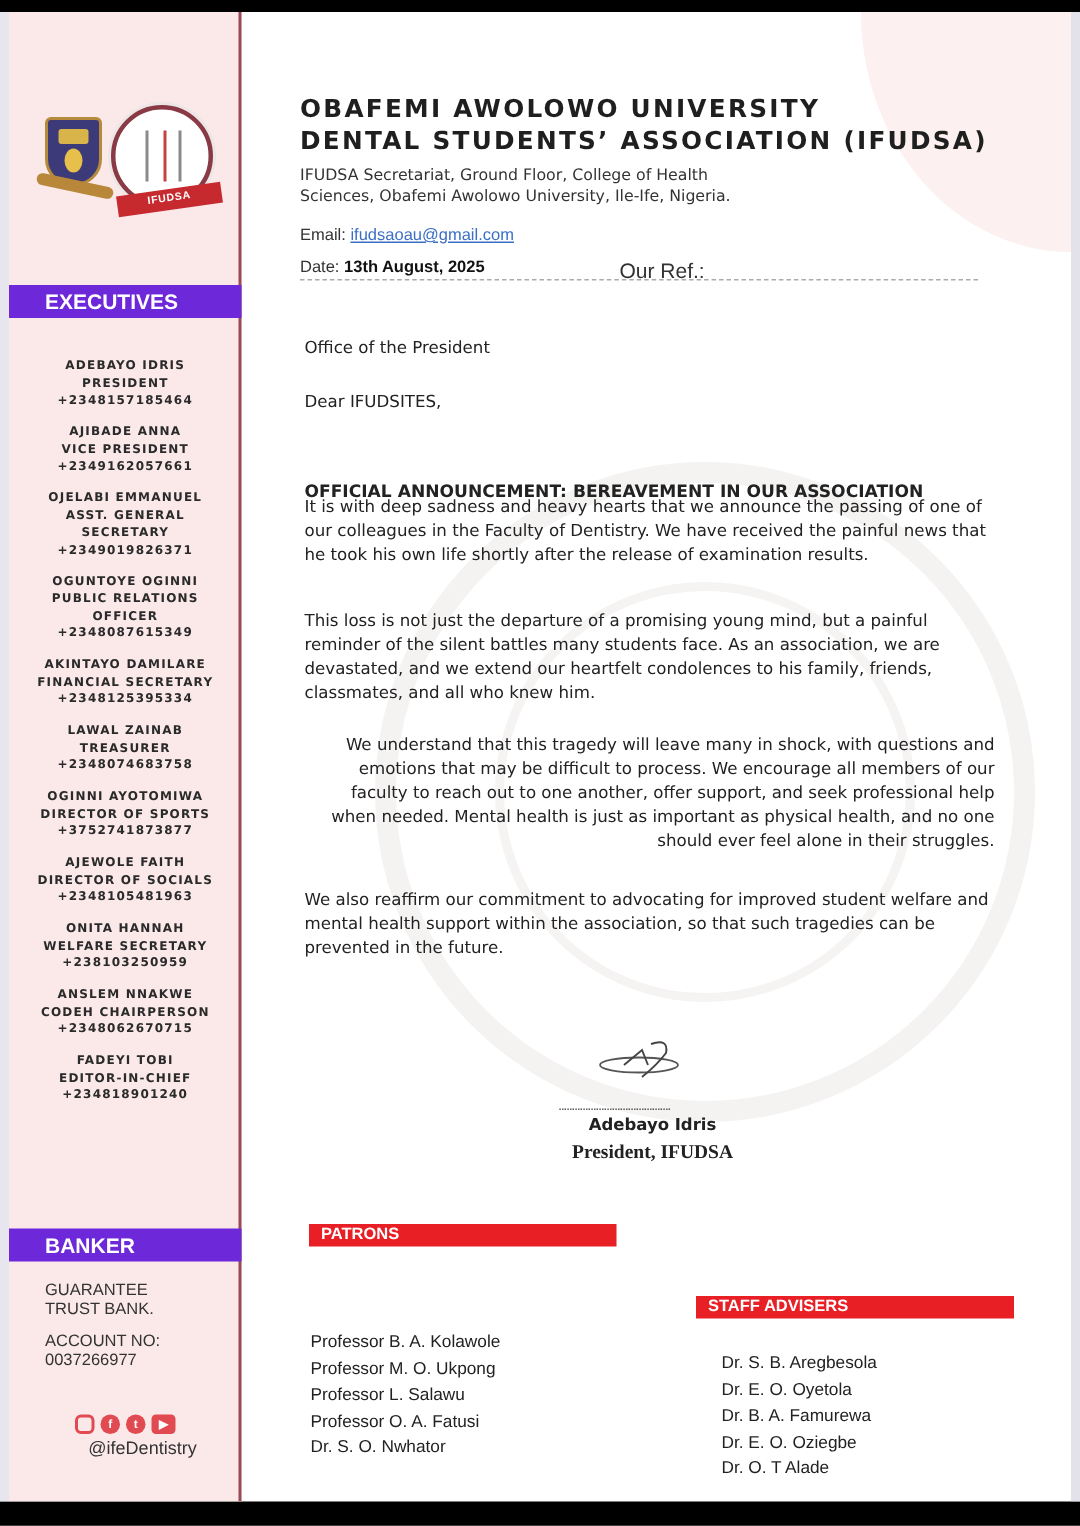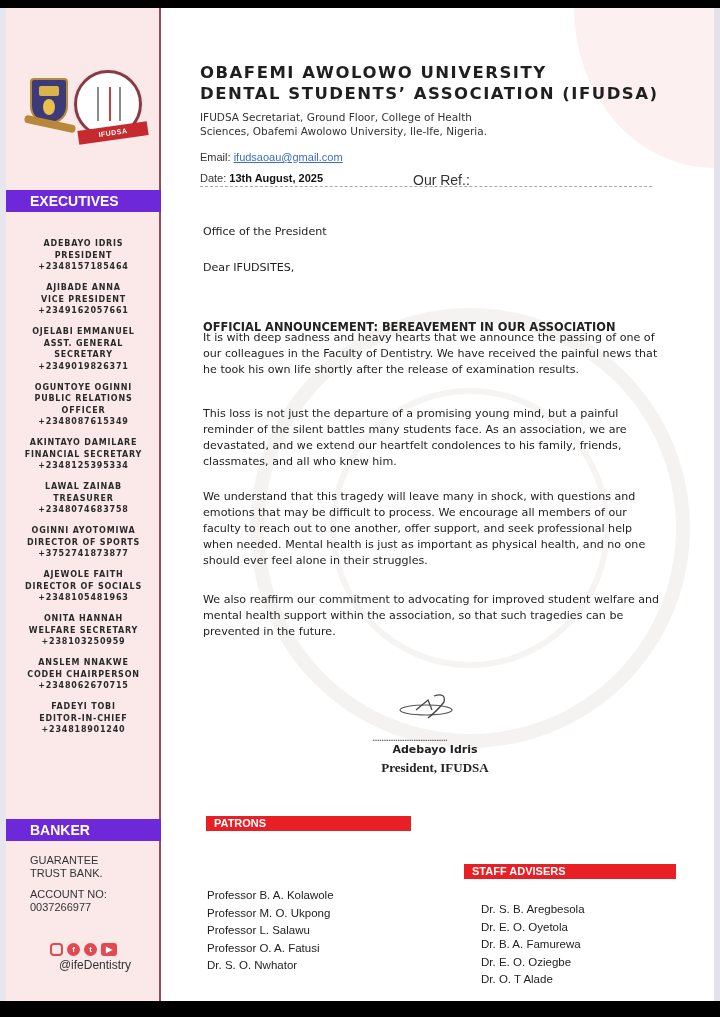--- a/index.html
+++ b/index.html
@@ -88,21 +88,21 @@
   }
   .watermark-inner { position: absolute; left: 330px; top: 380px; width: 280px; height: 280px; border-radius: 50%; border: 6px solid #f6f3f3; }
 
   
   .body-text { position: absolute; left: 203px; width: 460px; font-family: "DejaVu Sans", sans-serif; font-size: 11.1px; color: #222; line-height: 16px; }
   .office { top: 216px; }
   .salute { top: 252px; }
   .subject { top: 286px; font-weight: bold; font-size: 11.4px; margin-top: 25px; }
   .p1 { top: 322px; }
   .p2 { top: 398px; }
-  .p3 { top: 481px; }
+  .p3 { top: 481px; text-align: right; }
   .p4 { top: 584px; }
 
   .signature { position: absolute; left: 398px; top: 680px; width: 60px; height: 36px; }
   .sig-dots { position: absolute; left: 372px; top: 724px; width: 128px; font-size: 10px; color: #555; letter-spacing: -1px; overflow: hidden; white-space: nowrap; }
   .sig-name { position: absolute; left: 340px; top: 735px; width: 190px; text-align: center; font-family: "DejaVu Sans", sans-serif; font-weight: bold; font-size: 11px; color: #222; }
   .sig-title { position: absolute; left: 340px; top: 752px; width: 190px; text-align: center; font-family: "Liberation Serif", serif; font-weight: bold; font-size: 13px; color: #222; }
 
   
   .foot-bar { position: absolute; height: 15px; background: #e81f25; color: #fff; font-size: 11px; font-weight: bold; padding-left: 8px; line-height: 15px; }
   .patrons-bar { left: 206px; top: 808px; width: 205px; }

